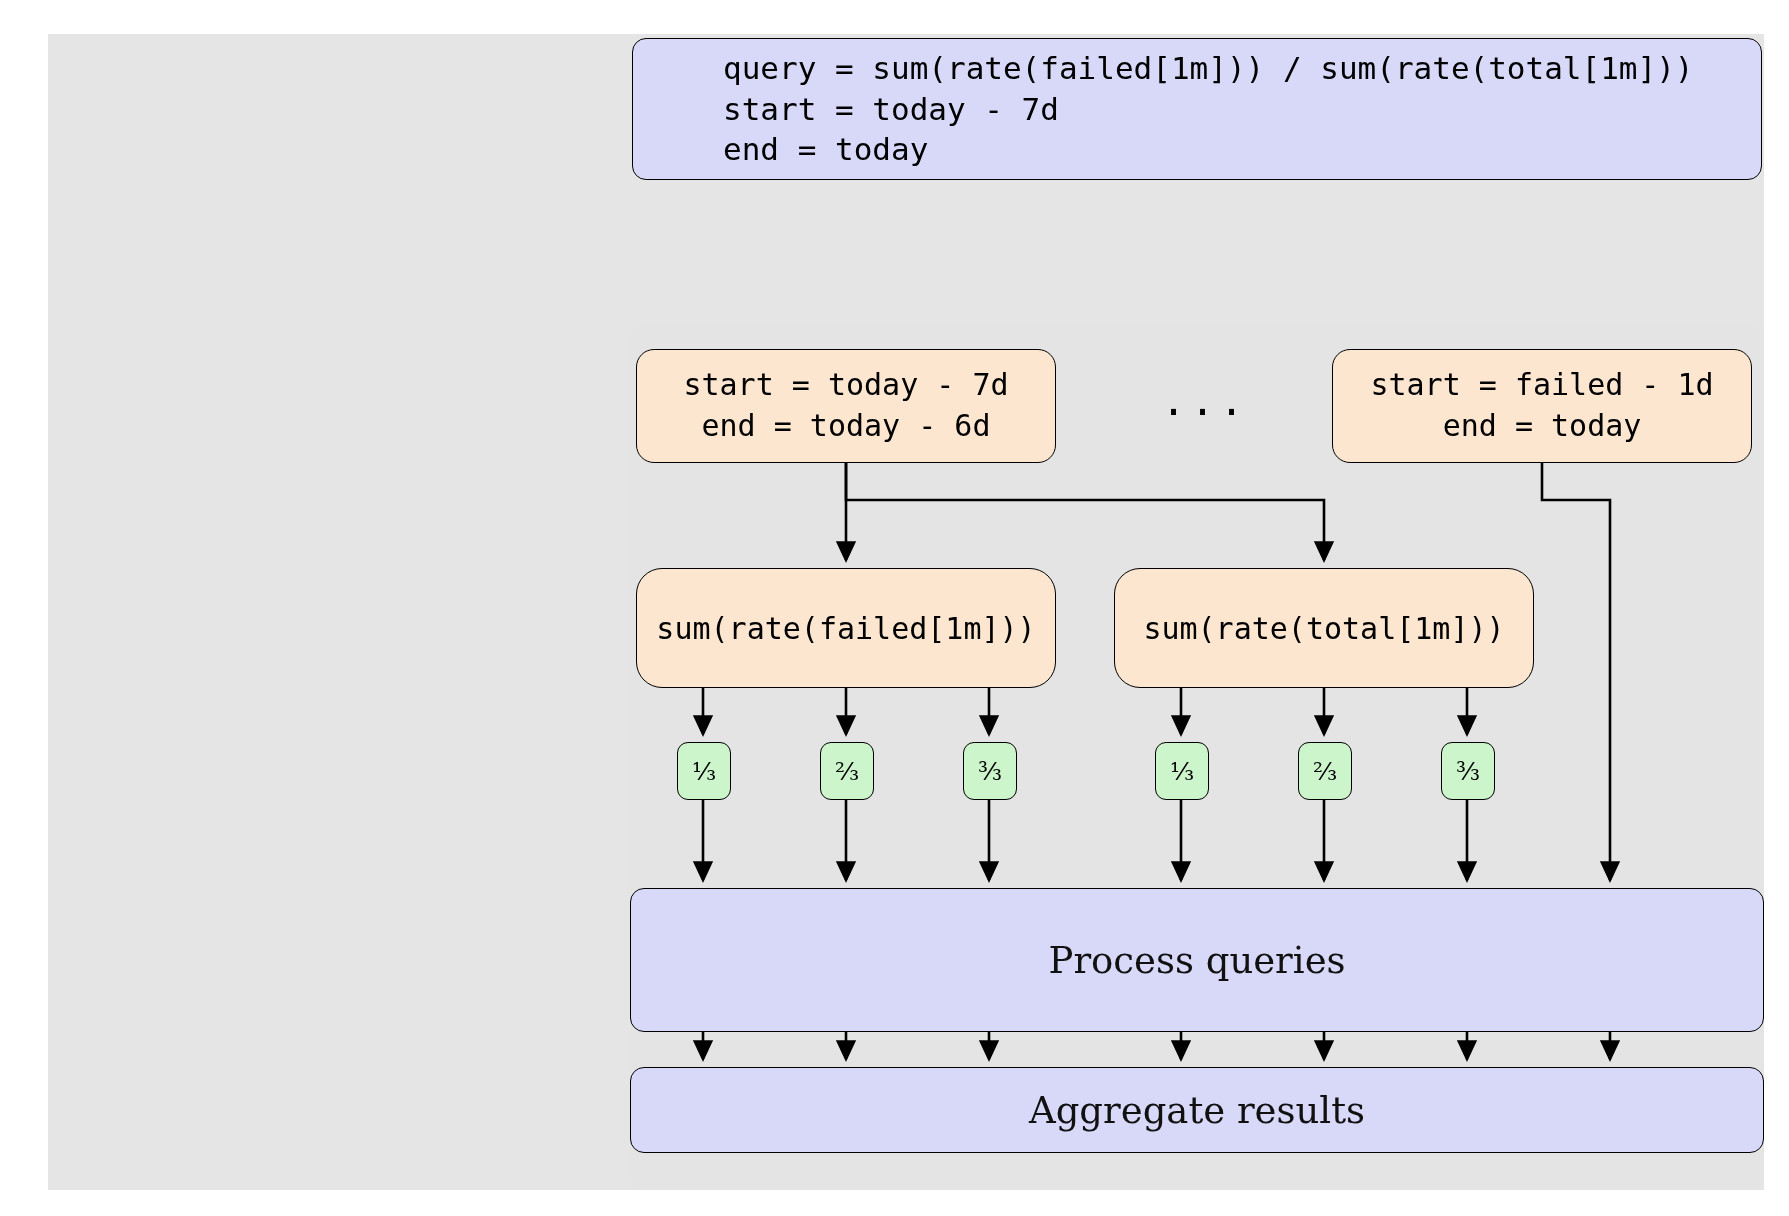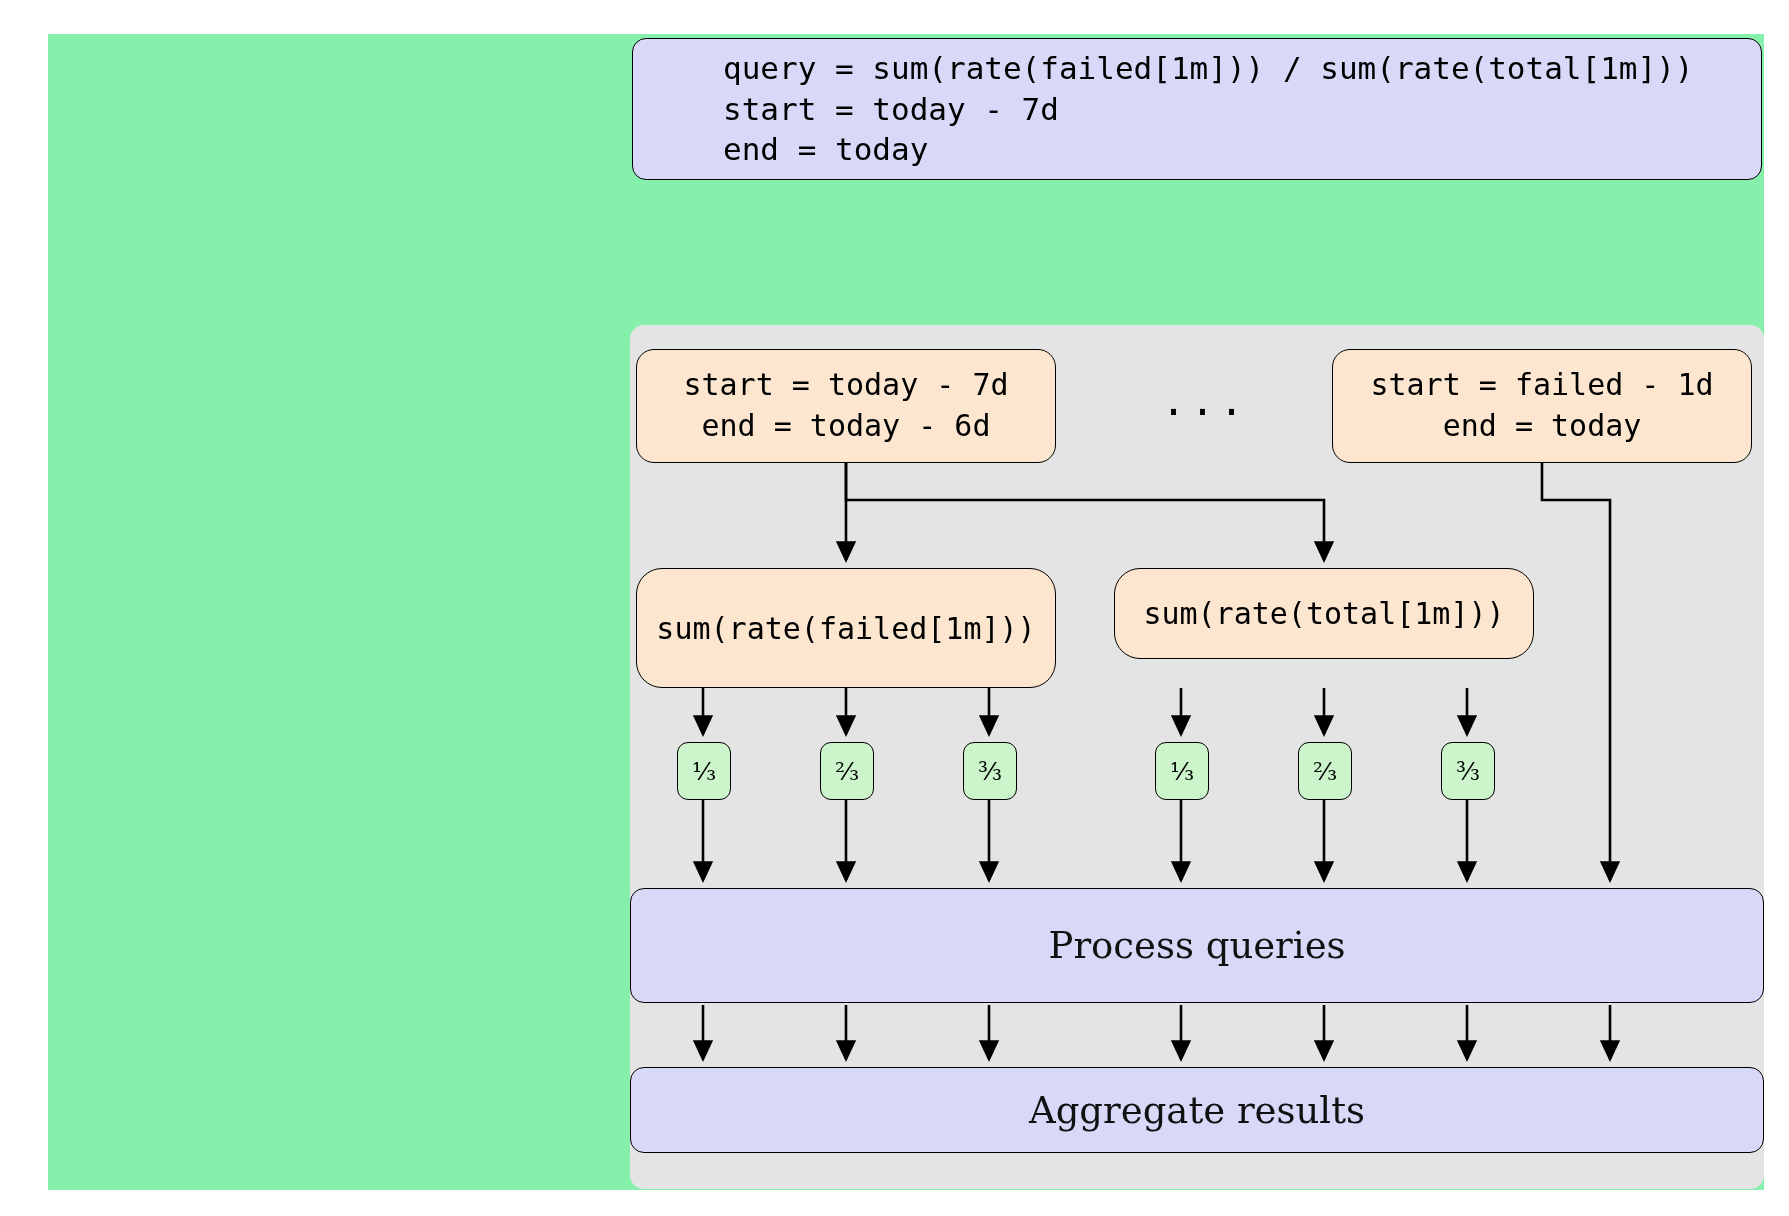--- a/index.html
+++ b/index.html
@@ -5,21 +5,21 @@
 <style>
   html, body {
     margin: 0;
     padding: 0;
     background: #000000;
   }
   #canvas {
     position: relative;
     width: 1789px;
     height: 1216px;
-    background: #86efac;
+    background: #e5e5e5;
     overflow: hidden;
     font-family: "Liberation Sans", sans-serif;
   }
   
   .page-white {
     position: absolute;
     background: #ffffff;
   }
   .white-top    { left: 0;    top: 0;    width: 1789px; height: 34px; }
   .white-left   { left: 0;    top: 0;    width: 48px;   height: 1216px; }
@@ -92,21 +92,21 @@
 
   
   .subquery-box {
     background: #fce6cf;
     border-radius: 26px;
     font-size: 30px;
     align-items: center;
     justify-content: center;
   }
   .subquery-failed { left: 636px;  top: 568px; width: 420px; height: 120px; }
-  .subquery-total  { left: 1114px; top: 568px; width: 420px; height: 91px; }
+  .subquery-total  { left: 1114px; top: 568px; width: 420px; height: 120px; }
 
   
   .chunk {
     position: absolute;
     width: 52px;
     height: 56px;
     background: #ccf5cc;
     border: 1.6px solid #000000;
     border-radius: 11px;
     display: flex;
@@ -121,21 +121,21 @@
   
   .stage-box {
     background: #d8d8f8;
     border-radius: 14px;
     align-items: center;
     justify-content: center;
     font-family: "DejaVu Serif", "Liberation Serif", serif;
     font-size: 37px;
     color: #111111;
   }
-  .stage-process   { left: 630px; top: 888px;  width: 1134px; height: 115px; }
+  .stage-process   { left: 630px; top: 888px;  width: 1134px; height: 144px; }
   .stage-aggregate { left: 630px; top: 1067px; width: 1134px; height: 86px; }
 
   svg.edges {
     position: absolute;
     left: 0;
     top: 0;
     width: 1789px;
     height: 1216px;
     pointer-events: none;
   }

